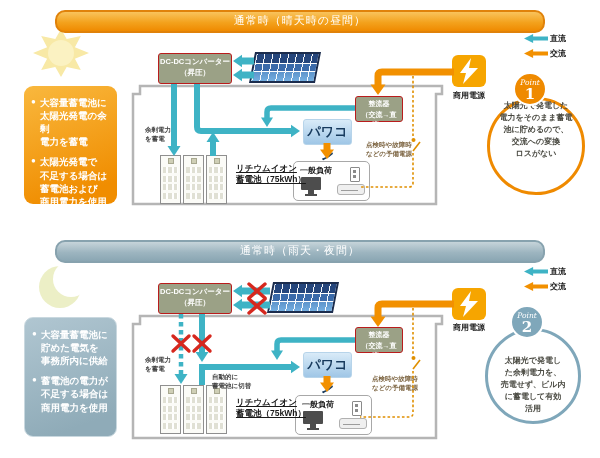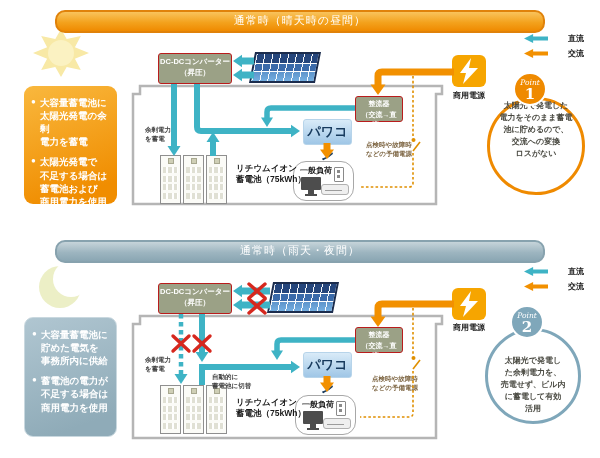--- a/index.html
+++ b/index.html
@@ -26,21 +26,21 @@
   .bullet .mark{position:absolute;left:0;top:0;font-size:8px;}
 
   
   .dcdc,.rectifier{background:#9ba186;border:1px solid #b91c1c;border-radius:3px;
         color:#fff;font-weight:bold;text-align:center;box-sizing:border-box;}
   .dcdc{width:74px;height:31px;font-size:7.5px;line-height:1.45;padding-top:3px;}
   .rectifier{width:48px;height:26px;font-size:7px;line-height:1.5;padding-top:2px;}
   .inverter{width:47px;height:24px;background:linear-gradient(180deg,#d9ebf8,#9fc6e6);
         border:1px solid #b7d4ea;border-radius:3px;color:#16395c;font-weight:bold;
         font-size:13px;text-align:center;line-height:23px;}
-  .loadbox{width:61px;height:40px;background:#fff;border:1.5px solid #a8a8a8;border-radius:13px;box-sizing:border-box;font-family:Liberation Serif, serif;}
+  .loadbox{width:77px;height:40px;background:#fff;border:1.5px solid #a8a8a8;border-radius:5px;box-sizing:border-box;font-family:Liberation Serif, serif;}
   .loadbox .ttl{position:absolute;left:6px;top:3px;font-size:8px;font-weight:bold;color:#222;}
   .monitor{position:absolute;left:7px;top:15px;width:20px;height:13px;background:#4d4d4d;border-radius:1px;}
   .monitor:after{content:"";position:absolute;left:7px;top:13px;width:6px;height:4px;background:#4d4d4d;}
   .monitor:before{content:"";position:absolute;left:4px;top:17px;width:12px;height:2px;background:#4d4d4d;}
   .acunit{position:absolute;right:4px;bottom:5px;width:26px;height:9px;background:#efefef;
           border:1px solid #b0b0b0;border-radius:3px;}
   .acunit:after{content:"";position:absolute;left:3px;top:5px;width:17px;height:1px;background:#9c9c9c;}
   .device{position:absolute;right:9px;top:5px;width:8px;height:13px;border:1.5px solid #8a8a8a;border-radius:1px;}
   .device:before,.device:after{content:"";position:absolute;left:1.5px;width:3.5px;height:3px;background:#8a8a8a;}
   .device:before{top:1.5px;} .device:after{top:6.5px;}
@@ -56,34 +56,34 @@
 
   
   .solar{width:66px;height:31px;border:2px solid #1b2c4d;background:#1b2c4d;transform:skewX(-11deg);box-sizing:border-box;}
   .solar .grid{width:100%;height:100%;
     background:
       repeating-linear-gradient(90deg,rgba(255,255,255,.95) 0 1px,rgba(255,255,255,0) 1px 7.9px),
       linear-gradient(180deg,#24457c 0%,#24457c 32%,#ffffff 32%,#ffffff 36%,#3a6aaa 36%,#3a6aaa 64%,#ffffff 64%,#ffffff 68%,#5e95cc 68%,#74aee0 100%);}
   .solarlabel{font-size:10px;font-weight:bold;color:#1a1a1a;text-align:center;width:82px;margin-top:30px;}
 
   
-  .legendrow{display:flex;align-items:center;gap:20px;}
+  .legendrow{display:flex;align-items:center;gap:2px;}
   .legarrow{width:24px;height:9px;clip-path:polygon(0 50%,38% 0,38% 28%,100% 28%,100% 72%,38% 72%,38% 100%);}
   .legendrow .lab{font-size:8px;font-weight:bold;color:#222;}
 
   
   .pointcircle{border-radius:50%;background:#fff;box-sizing:border-box;text-align:center;}
   .pointcircle .ptxt{font-size:8px;font-weight:bold;color:#4a4a42;line-height:1.5;}
   .pbadge{border-radius:50%;width:34px;height:34px;color:#fff;text-align:center;box-sizing:border-box;border:2px solid #fff;}
   .pbadge .pl{font-family:"DejaVu Serif","Liberation Serif",serif;font-style:italic;font-size:7.5px;margin-top:4px;}
   .pbadge .pn{font-family:"DejaVu Serif","Liberation Serif",serif;font-size:15px;font-weight:bold;line-height:1;margin-top:0px;}
 
   .smalllabel{font-size:6.5px;color:#444;font-weight:bold;line-height:1.35;}
   .backuplabel{font-size:6.5px;color:#7d6542;font-weight:bold;line-height:1.4;}
-  .battlabel{font-size:8.5px;font-weight:bold;color:#1a1a1a;line-height:1.3;}
+  .battlabel{font-size:8.5px;font-weight:bold;color:#1a1a1a;line-height:1.3;text-decoration:underline;}
 </style>
 </head>
 <body>
 
 <div id="stage">
 
   <svg class="layer" width="600" height="458">
     <polygon fill="#f8e9a6" points="89,53 74.9,58.7 80.8,70 66.7,66.9 61,77 55.3,66.9 41.2,70 47.1,58.7 33,53 47.1,47.3 41.2,36 55.3,39.1 61,29 66.7,39.1 80.8,36 74.9,47.3"></polygon>
     <circle cx="61" cy="53" r="13" fill="#fbf2c2"></circle>
     <g>

